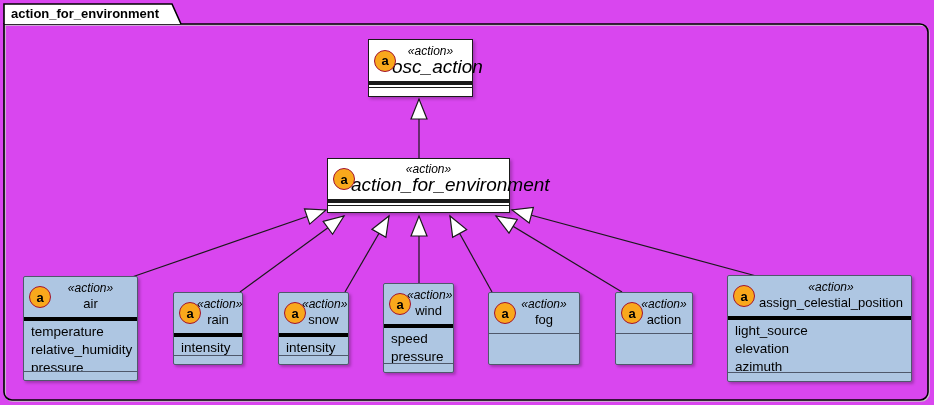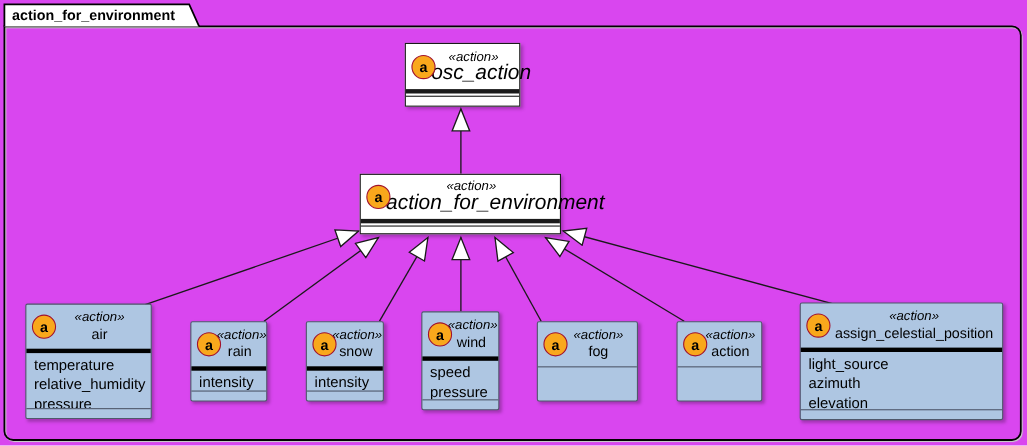--- a/index.html
+++ b/index.html
@@ -170,19 +170,19 @@
   </div>
 
   <div class="cls" style="left:727px; top:275px; width:185px; height:107px;">
     <div class="hdr" style="height:40px; padding-left:26px;">
       <span class="spot">a</span>
       <div class="stereo">«action»</div>
       <div class="cname">assign_celestial_position</div>
     </div>
     <div class="attrs">
       <div>light_source</div>
+      <div>elevation</div>
       <div>azimuth</div>
-      <div>elevation</div>
     </div>
     <div class="methods"></div>
   </div>
 
 </div>
 
 </body></html>

